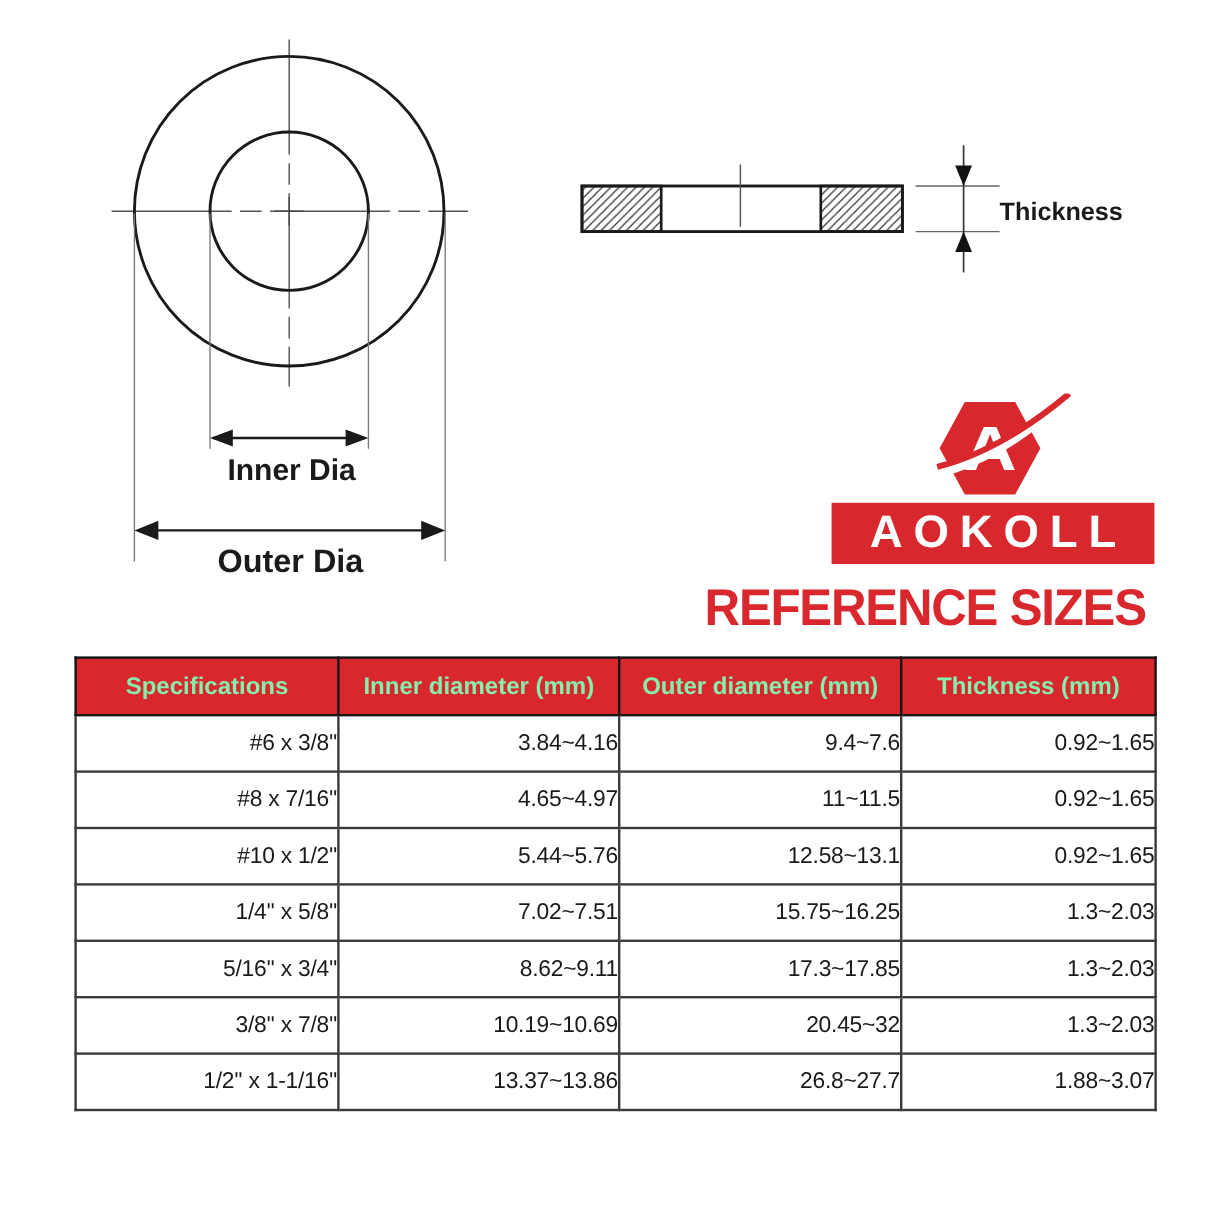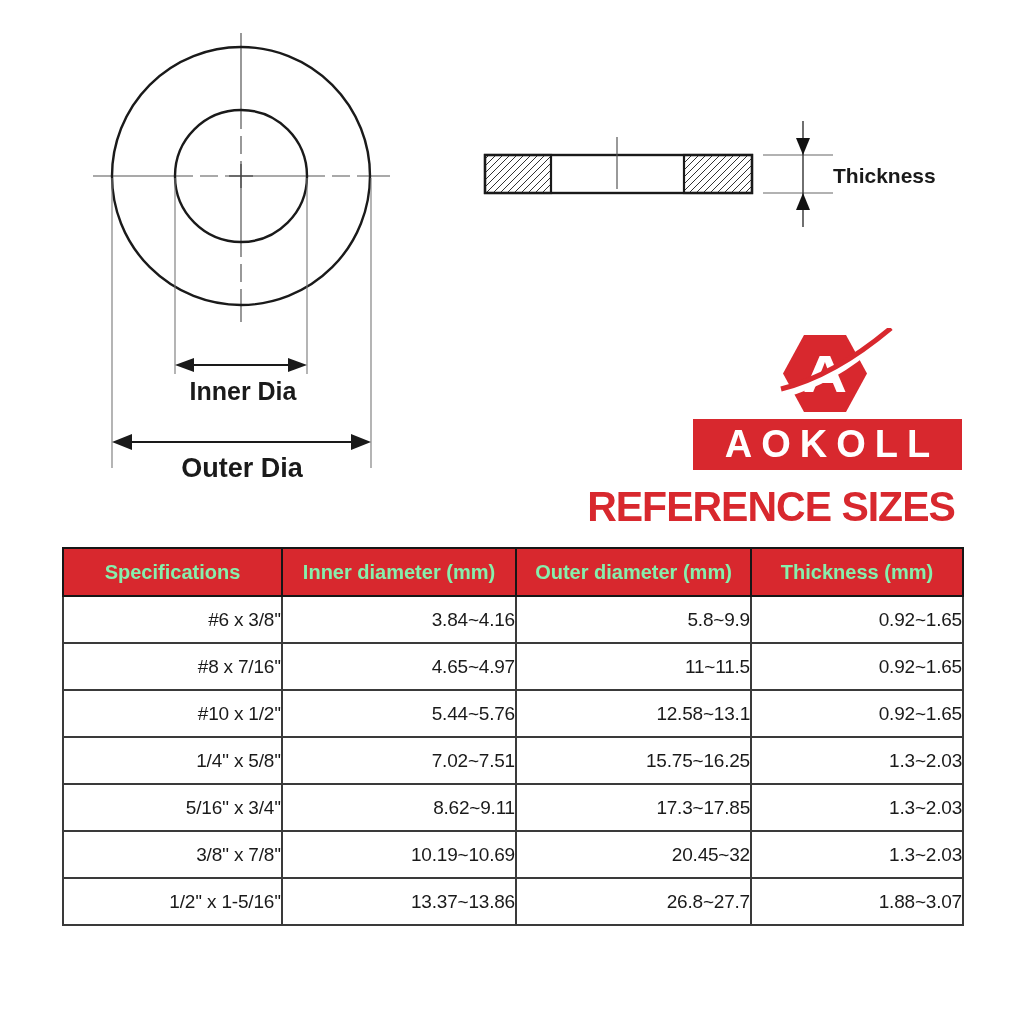--- a/index.html
+++ b/index.html
@@ -123,21 +123,21 @@
         <th style="background:#D8282E">Specifications</th>
         <th style="background:#D8282E">Inner diameter (mm)</th>
         <th style="background:#D8282E">Outer diameter (mm)</th>
         <th style="background:#D8282E">Thickness (mm)</th>
       </tr>
     </thead>
     <tbody>
       <tr>
         <td>#6 x 3/8''</td>
         <td>3.84~4.16</td>
-        <td>5.8~9.9</td>
+        <td>9.4~7.6</td>
         <td>0.92~1.65</td>
       </tr>
       <tr>
         <td>#8 x 7/16''</td>
         <td>4.65~4.97</td>
         <td>11~11.5</td>
         <td>0.92~1.65</td>
       </tr>
       <tr>
         <td>#10 x 1/2''</td>
@@ -157,21 +157,21 @@
         <td>17.3~17.85</td>
         <td>1.3~2.03</td>
       </tr>
       <tr>
         <td>3/8'' x 7/8''</td>
         <td>10.19~10.69</td>
         <td>20.45~32</td>
         <td>1.3~2.03</td>
       </tr>
       <tr>
-        <td>1/2'' x 1-5/16''</td>
+        <td>1/2'' x 1-1/16''</td>
         <td>13.37~13.86</td>
         <td>26.8~27.7</td>
         <td>1.88~3.07</td>
       </tr>
     </tbody>
   </table>
 
 </div>
 
 </body></html>

